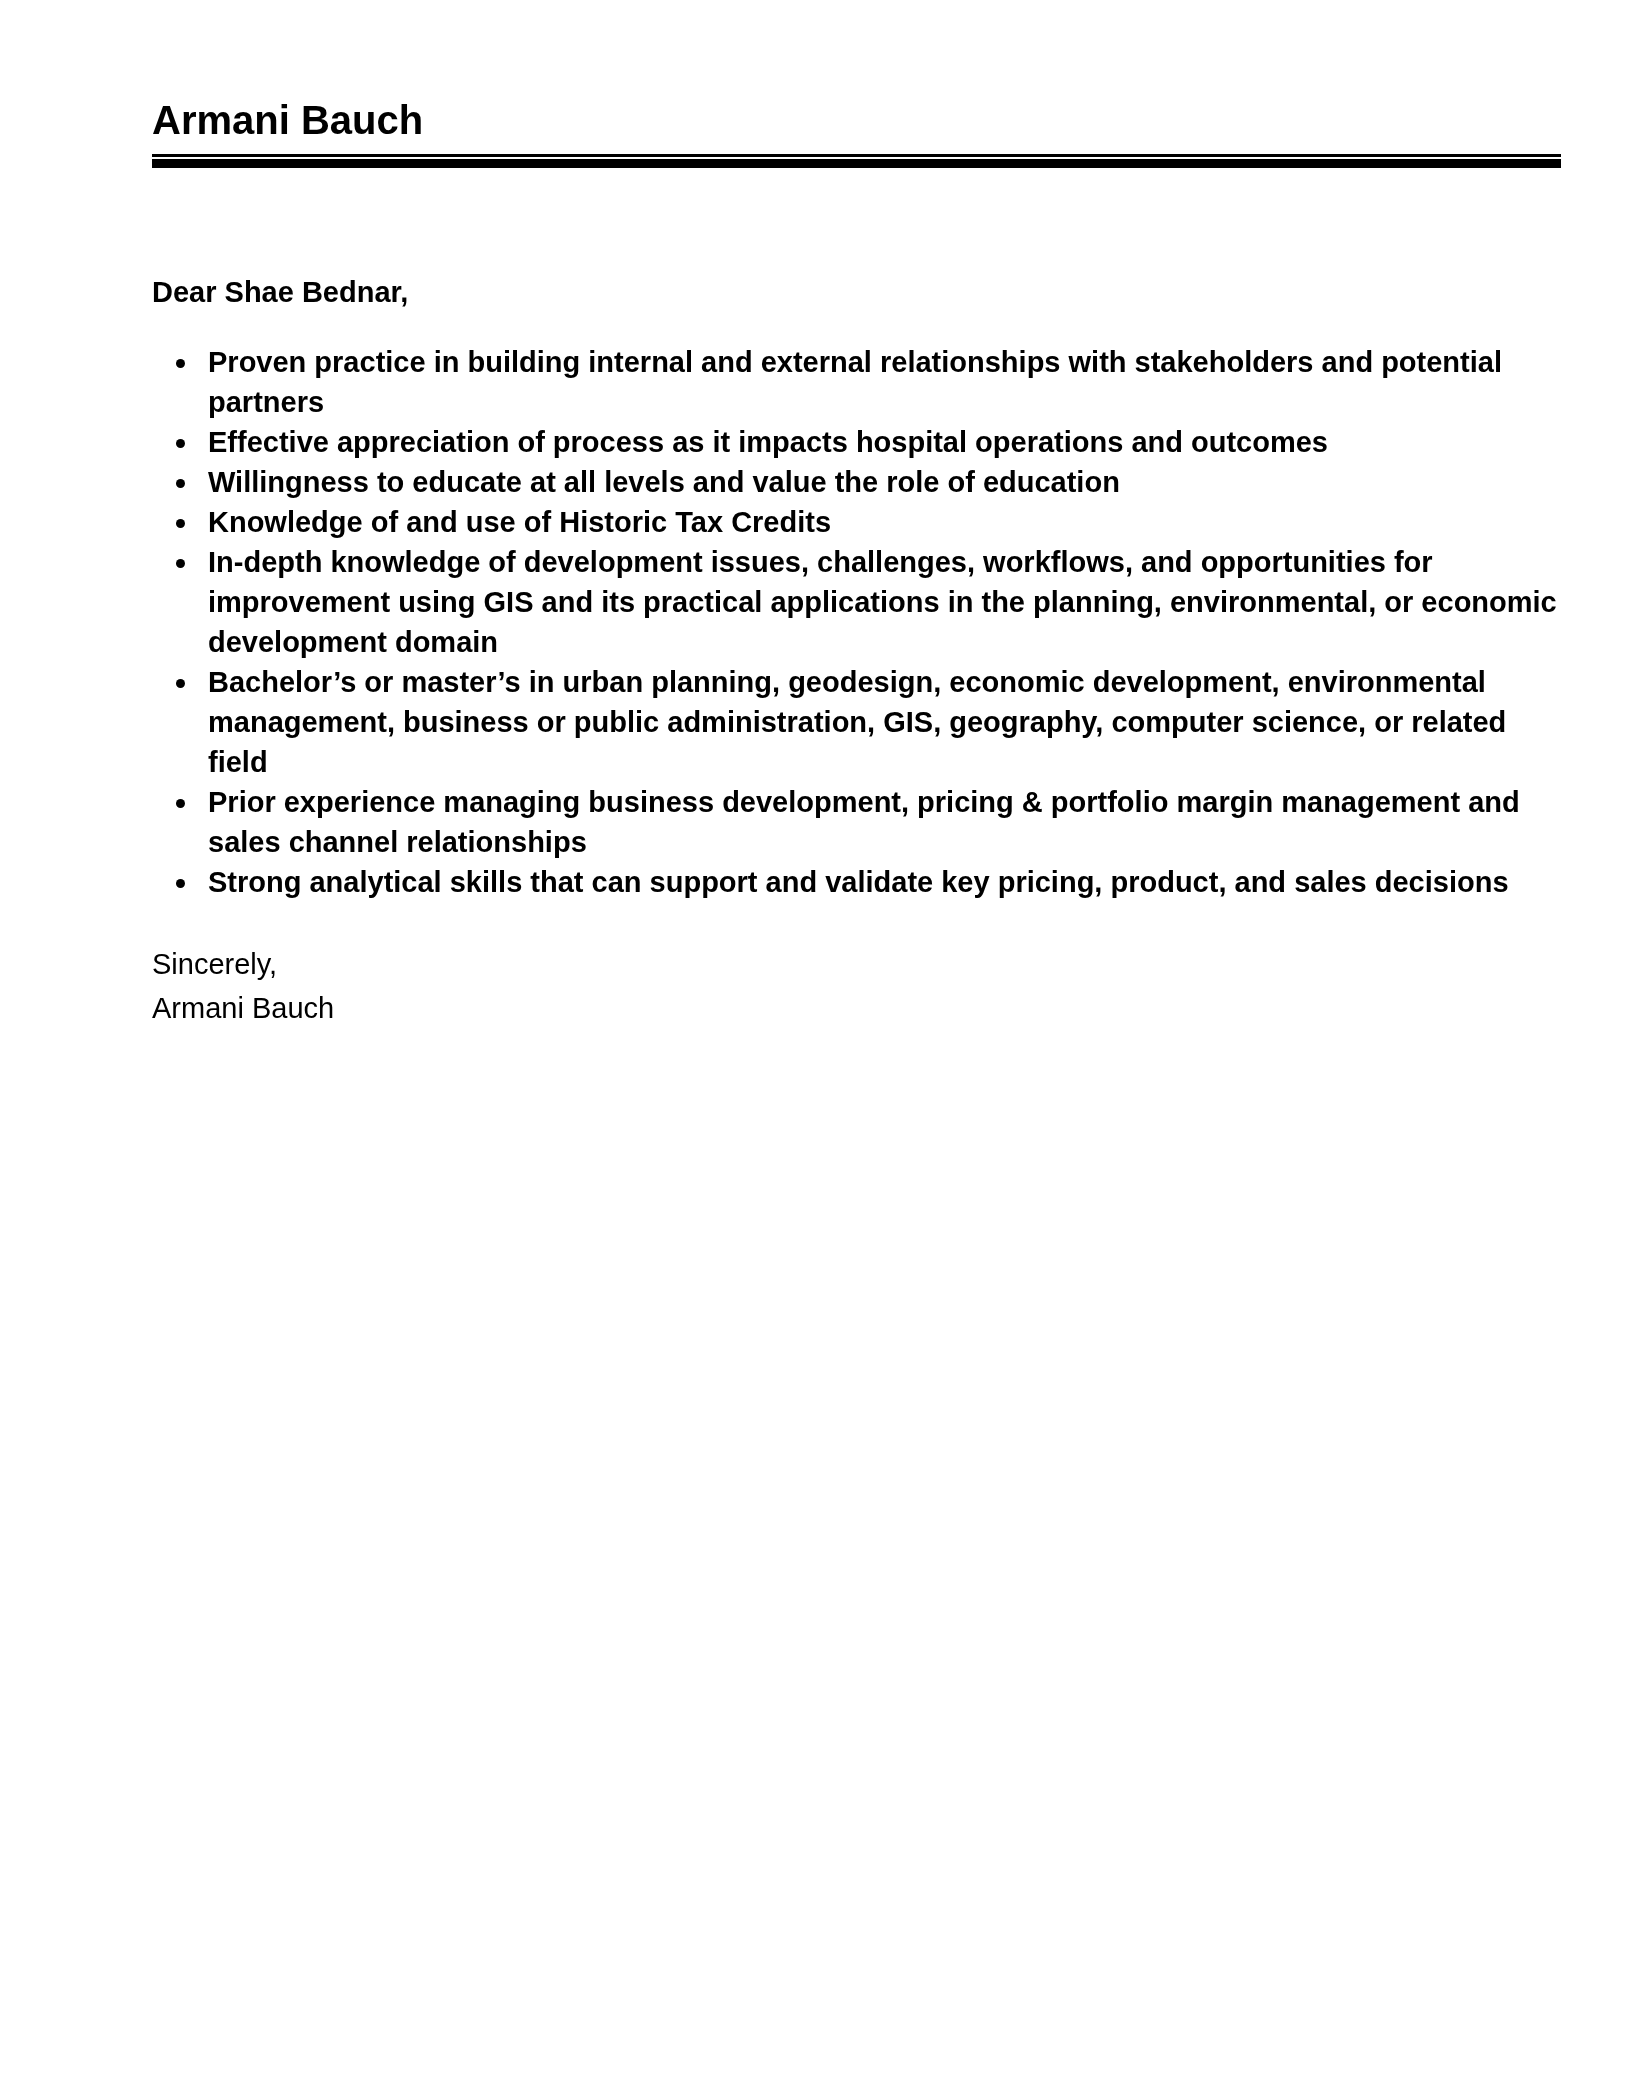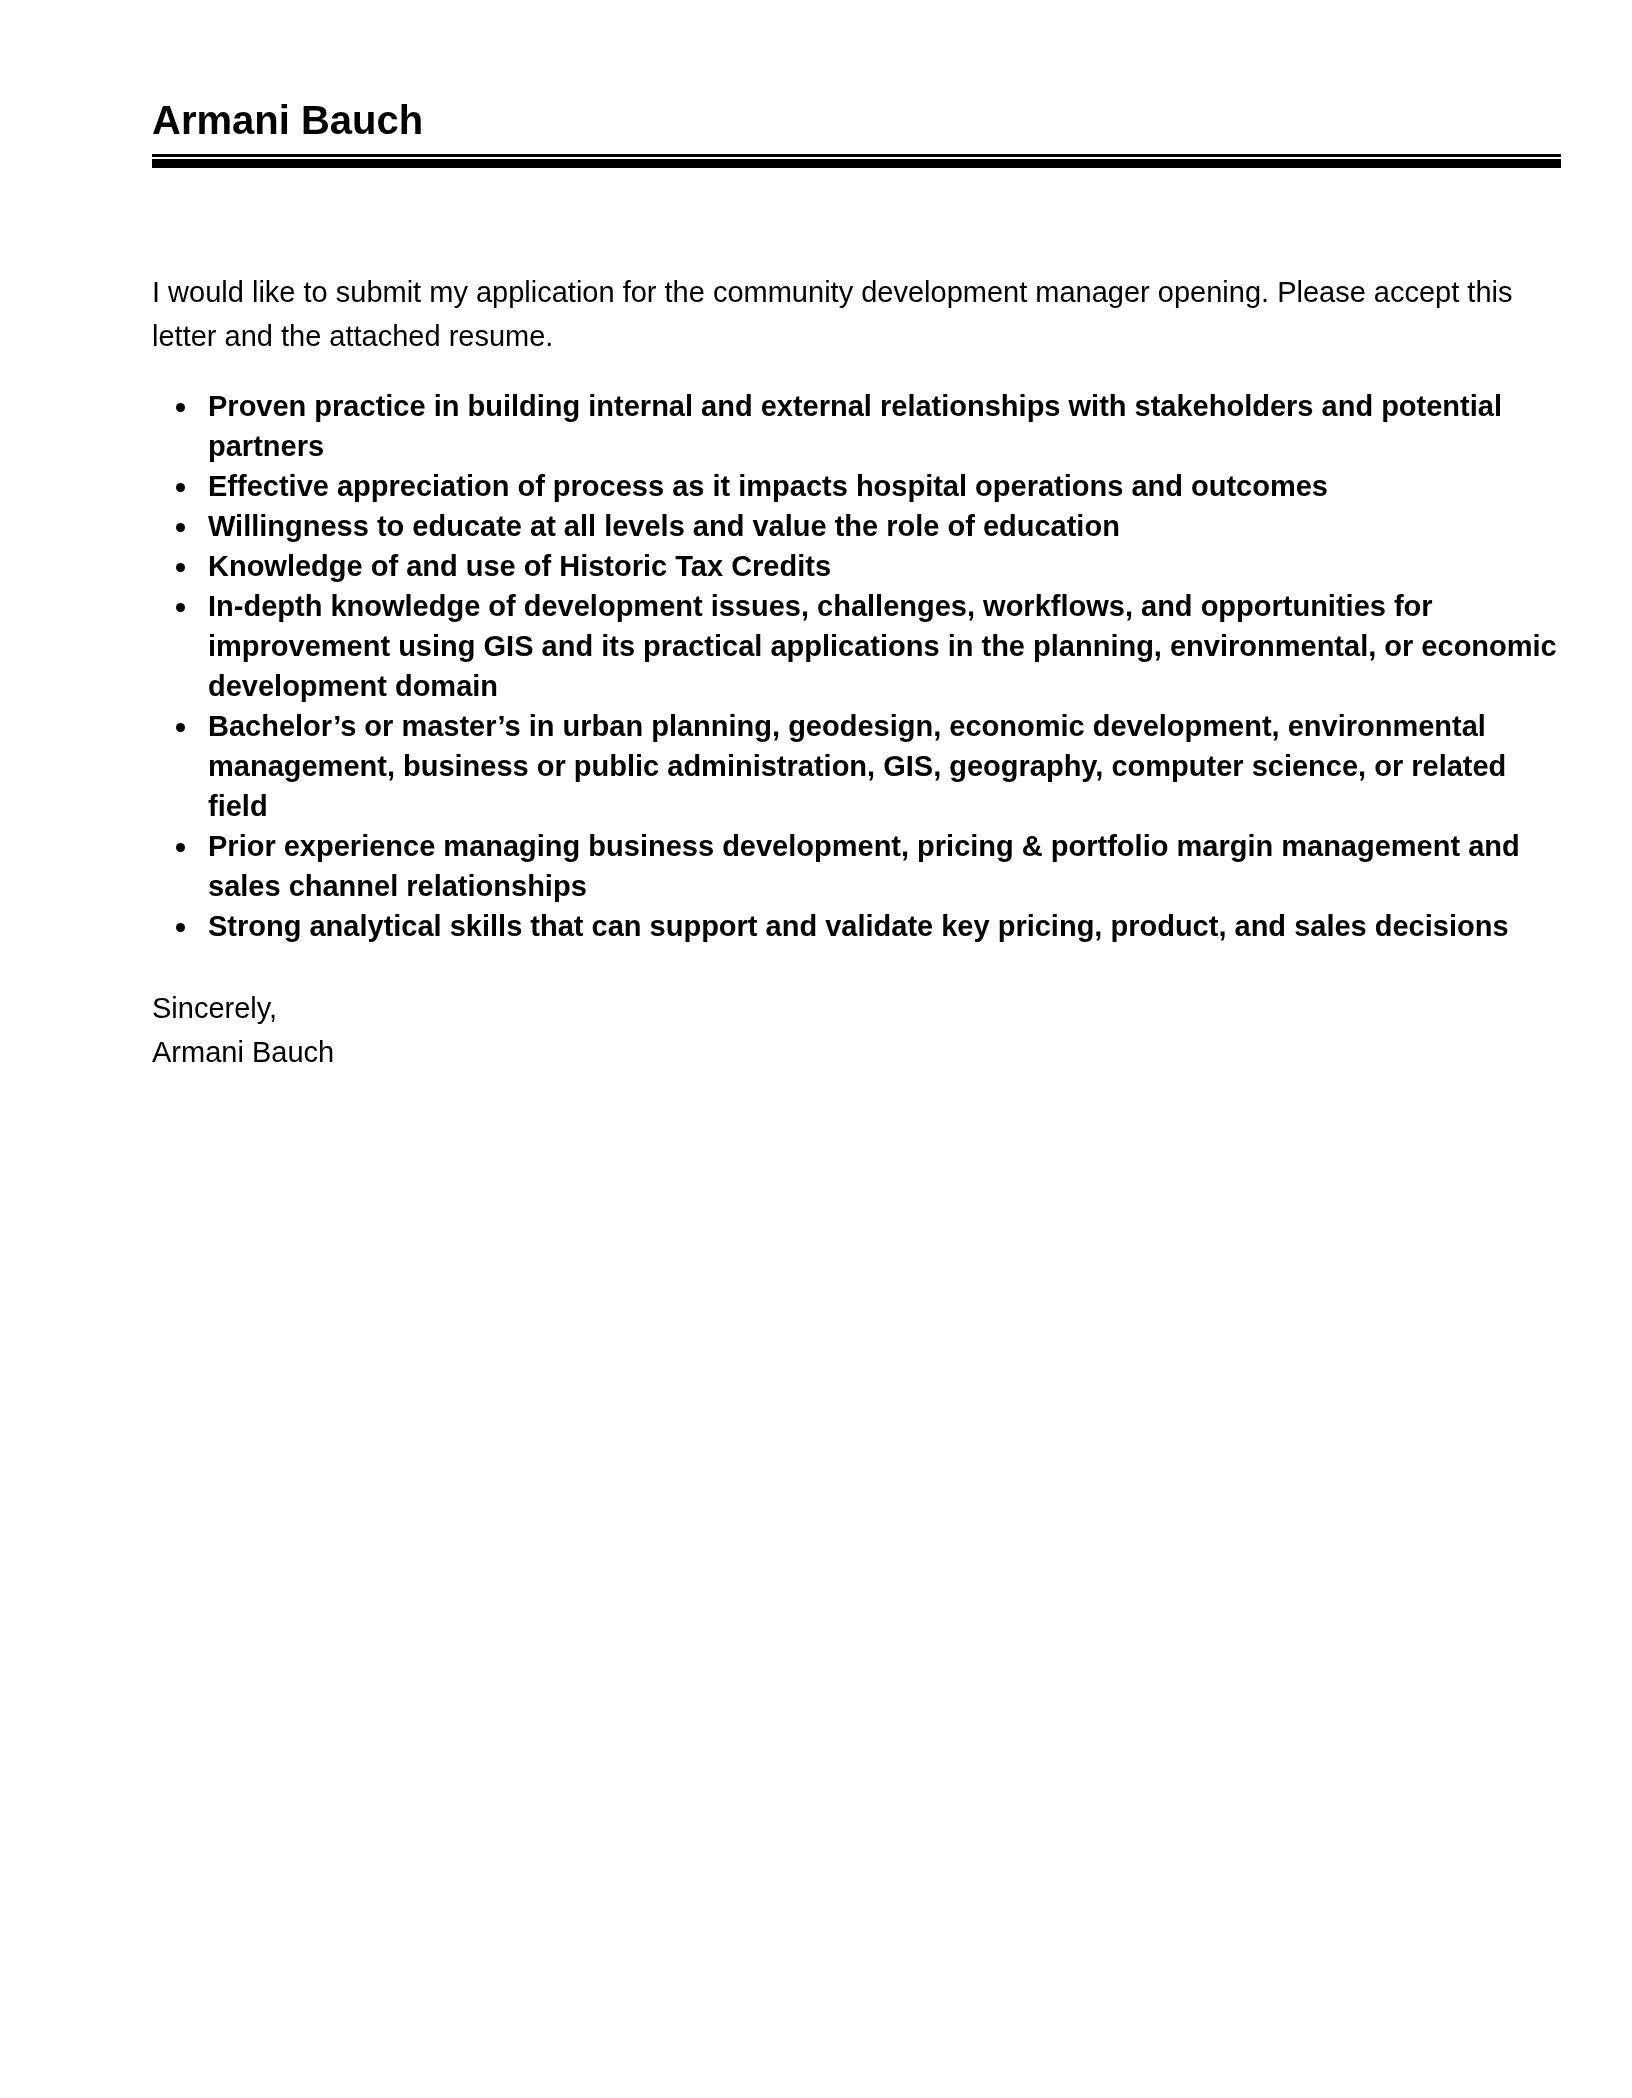--- a/index.html
+++ b/index.html
@@ -76,22 +76,22 @@
 
 <div class="page">
 
   <div class="sender-name">Armani Bauch</div>
 
 
   <div class="divider"></div>
 
   <div class="letter-body">
 
+    <div class="salutation">Dear Shae Bednar,</div>
 
-    <p class="para">I would like to submit my application for the community development manager opening. Please accept this letter and the attached resume.</p>
 
 
 
     <ul class="req-list">
       <li>Proven practice in building internal and external relationships with stakeholders and potential partners</li>
       <li>Effective appreciation of process as it impacts hospital operations and outcomes</li>
       <li>Willingness to educate at all levels and value the role of education</li>
       <li>Knowledge of and use of Historic Tax Credits</li>
       <li>In-depth knowledge of development issues, challenges, workflows, and opportunities for improvement using GIS and its practical applications in the planning, environmental, or economic development domain</li>
       <li>Bachelor’s or master’s in urban planning, geodesign, economic development, environmental management, business or public administration, GIS, geography, computer science, or related field</li>

